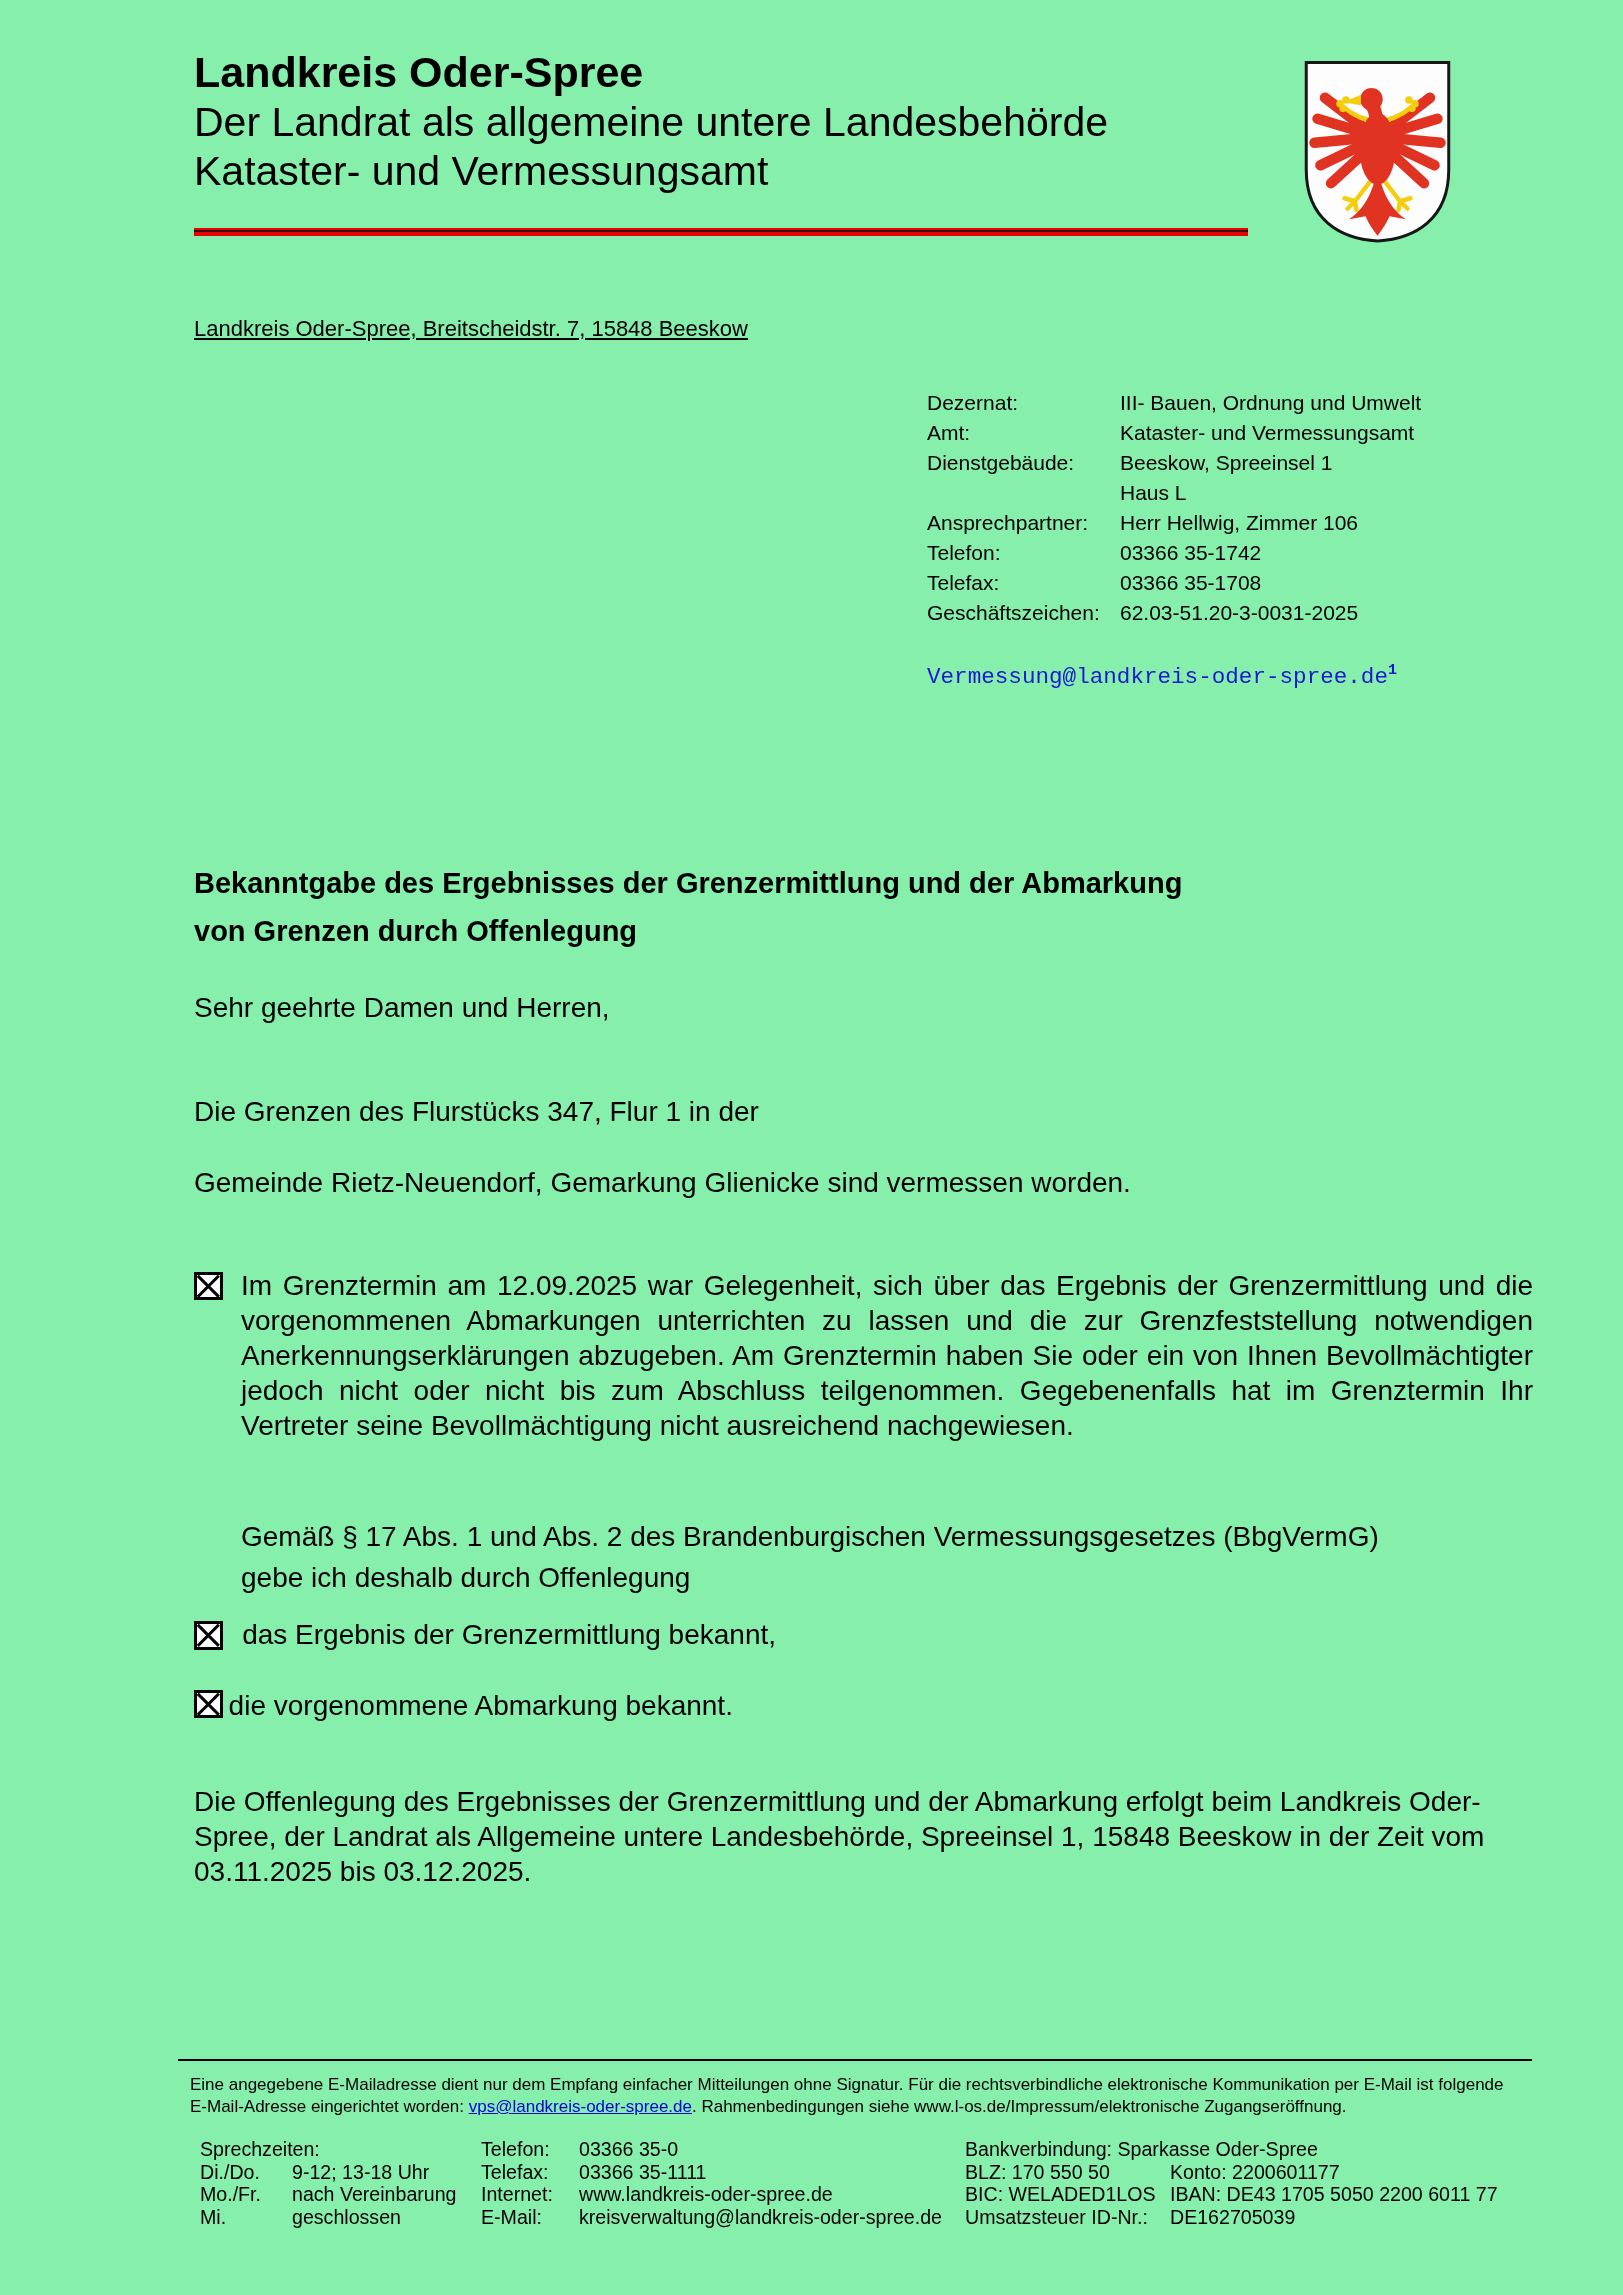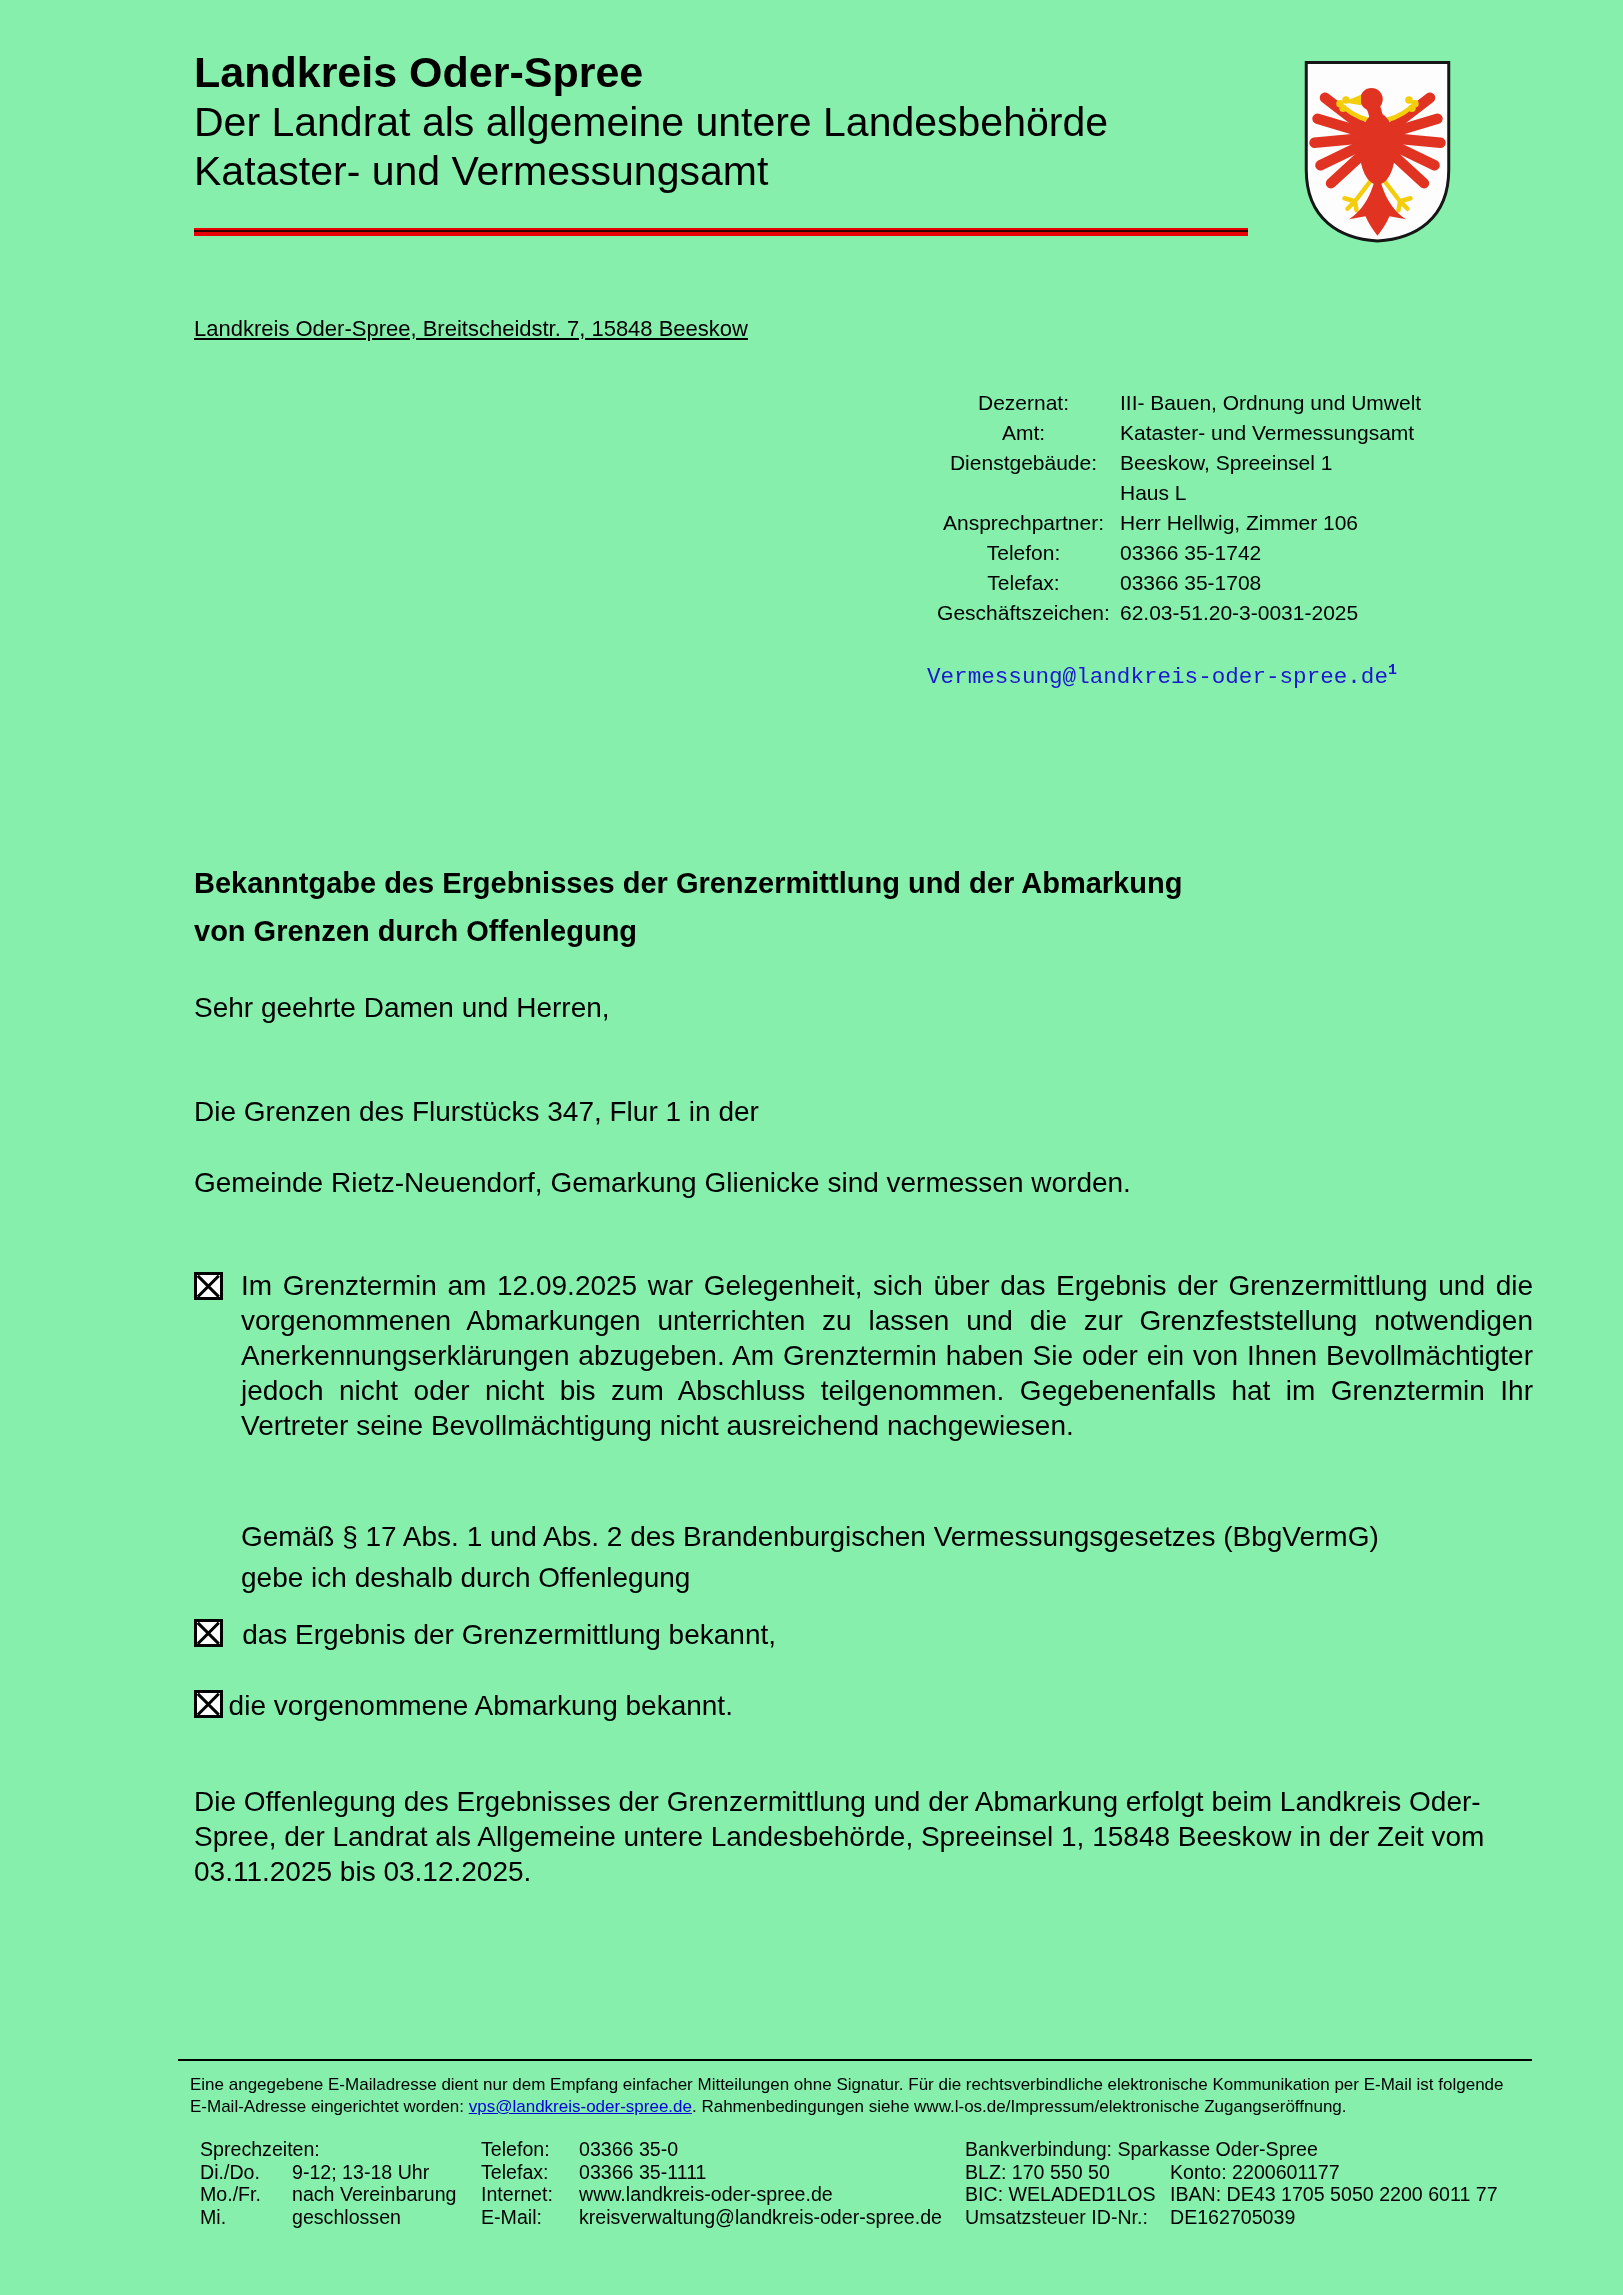--- a/index.html
+++ b/index.html
@@ -22,21 +22,21 @@
     background:linear-gradient(to bottom,#e80005 0px,#e80005 2.3px,#320000 2.3px,#320000 4.5px,#e80005 4.5px,#e80005 7.5px);
   }
 
   .return-address{font-size:22px;text-decoration:underline;white-space:nowrap;}
 
   .recipient{font-size:28px;line-height:44px;}
   .recipient .gap{height:35px;}
 
   .info-block{font-size:21px;line-height:30px;width:617px;}
   .irow{display:flex;}
-  .ilabel{width:193px;flex:none;text-align:center;}
+  .ilabel{width:193px;flex:none;}
   .ival{flex:1;}
 
   .email-link{font-size:22.6px;color:#1b18cf;text-decoration:none;white-space:nowrap;font-family:Liberation Mono, monospace;}
   .email-link sup{font-size:15px;font-weight:bold;}
 
   .subject{font-size:29px;font-weight:bold;line-height:48px;}
 
   .bodytext{font-size:28px;line-height:35px;}
 
   .cb-para{padding-left:47px;width:1292px;text-align:justify;position:relative;}
@@ -172,21 +172,21 @@
         </svg>
     </span>
     <span>Im Grenztermin am 12.09.2025 war Gelegenheit, sich über das Ergebnis der Grenzermittlung und die vorgenommenen Abmarkungen unterrichten zu lassen und die zur Grenzfeststellung notwendigen Anerkennungserklärungen abzugeben. Am Grenztermin haben Sie oder ein von Ihnen Bevollmächtigter jedoch nicht oder nicht bis zum Abschluss teilgenommen. Gegebenenfalls hat im Grenztermin Ihr Vertreter seine Bevollmächtigung nicht ausreichend nachgewiesen.</span>
   </div>
 
   <div class="abs bodytext law" style="left:241px;top:1516px;">
     <div>Gemäß § 17 Abs. 1 und Abs. 2 des Brandenburgischen Vermessungsgesetzes (BbgVermG)</div>
     <div>gebe ich deshalb durch Offenlegung</div>
   </div>
 
-  <div class="abs bodytext citem" style="left:194px;top:1617px;">
+  <div class="abs bodytext citem" style="left:194px;top:1617px;align-items:center;">
     <span class="checkbox">
       <svg viewBox="0 0 30 30">
           <path d="M1,1 L29,29 M29,1 L1,29" stroke="#000" stroke-width="4" fill="none"></path>
         </svg>
     </span>
     <span>das Ergebnis der Grenzermittlung bekannt,</span>
   </div>
   <div class="abs bodytext citem" style="left:194px;top:1688px;gap:6px;">
     <span class="checkbox">
       <svg viewBox="0 0 30 30">

